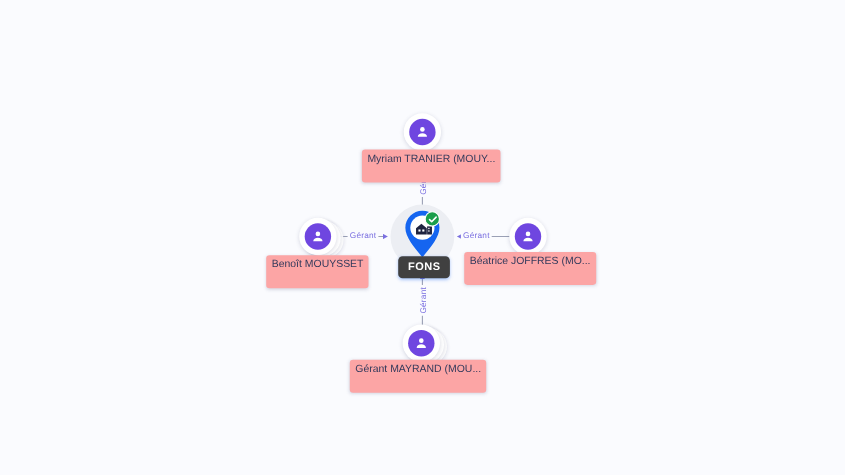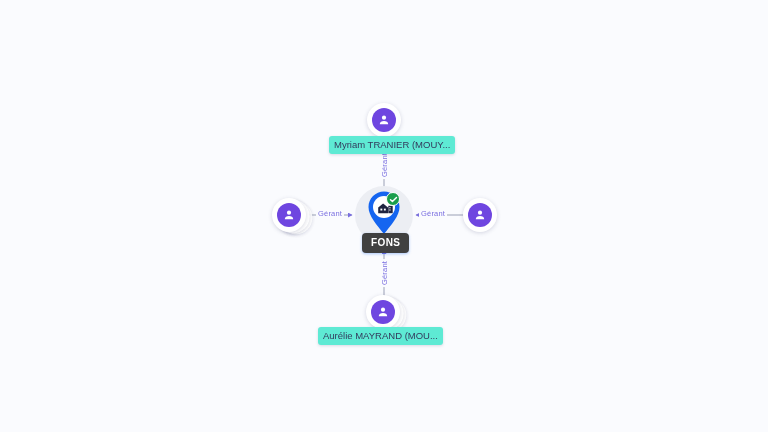--- a/index.html
+++ b/index.html
@@ -76,26 +76,26 @@
     background: #6f46e0;
     display: flex;
     align-items: center;
     justify-content: center;
   }
   .avatar svg { display: block; }
 
   
   .node-caption {
     position: absolute;
-    background: #5eead4;
+    background: #fca5a5;
     border-radius: 3px;
     box-shadow: 0 1px 3px rgba(60,64,110,.18);
     font-size: 9.5px;
     color: #333a5c;
-    padding: 3px 5px 4px;
+    padding: 3px 5px 16px;
     white-space: nowrap;
     line-height: 11px;
   }
 
   
   #center-node {
     position: absolute;
     left: 355px;
     top: 186px;
     width: 58px;
@@ -201,43 +201,45 @@
     <div class="stack s3"></div>
     <div class="stack s2"></div>
     <div class="stack s1"></div>
     <div class="avatar">
       <svg width="14" height="14" viewBox="0 0 24 24" fill="#ffffff">
         <circle cx="12" cy="8" r="3.6"></circle>
         <path d="M4.8 19.4c0-3.6 3.2-5.6 7.2-5.6s7.2 2 7.2 5.6z"></path>
       </svg>
     </div>
   </div>
+  <div class="node-caption" style="left:242px; top:232px;">Benoît MOUYSSET</div>
 
   <div class="node" style="left:463px; top:198px;">
     <div class="stack s1"></div>
     <div class="avatar">
       <svg width="14" height="14" viewBox="0 0 24 24" fill="#ffffff">
         <circle cx="12" cy="8" r="3.6"></circle>
         <path d="M4.8 19.4c0-3.6 3.2-5.6 7.2-5.6s7.2 2 7.2 5.6z"></path>
       </svg>
     </div>
   </div>
+  <div class="node-caption" style="left:422px; top:229px;">Béatrice JOFFRES (MO...</div>
 
   <div class="node" style="left:366px; top:295px;">
     <div class="stack s3"></div>
     <div class="stack s2"></div>
     <div class="stack s1"></div>
     <div class="avatar">
       <svg width="14" height="14" viewBox="0 0 24 24" fill="#ffffff">
         <circle cx="12" cy="8" r="3.6"></circle>
         <path d="M4.8 19.4c0-3.6 3.2-5.6 7.2-5.6s7.2 2 7.2 5.6z"></path>
       </svg>
     </div>
   </div>
-  <div class="node-caption" style="left:318px; top:327px;">Aurélie MAYRAND (MOU...</div>
+  <div class="node-caption" style="left:318px; top:327px;">Gérant MAYRAND (MOU...</div>
 
   <div id="center-node">
     <div id="center-halo"></div>
 
     <div id="center-pin">
       <svg width="34" height="46" viewBox="0 0 34 46">
         <path d="M17 1.5 C8.4 1.5 1.5 8.4 1.5 17 C1.5 26 10 35 17 44 C24 35 32.5 26 32.5 17 C32.5 8.4 25.6 1.5 17 1.5 Z" fill="#1565f0"></path>
         <circle cx="17" cy="17" r="11" fill="#ffffff"></circle>
         <g fill="#1f2440">
           <path d="M11.2 17.6 L16.1 13.4 L21 17.6 L21 23.2 L11.2 23.2 Z"></path>

